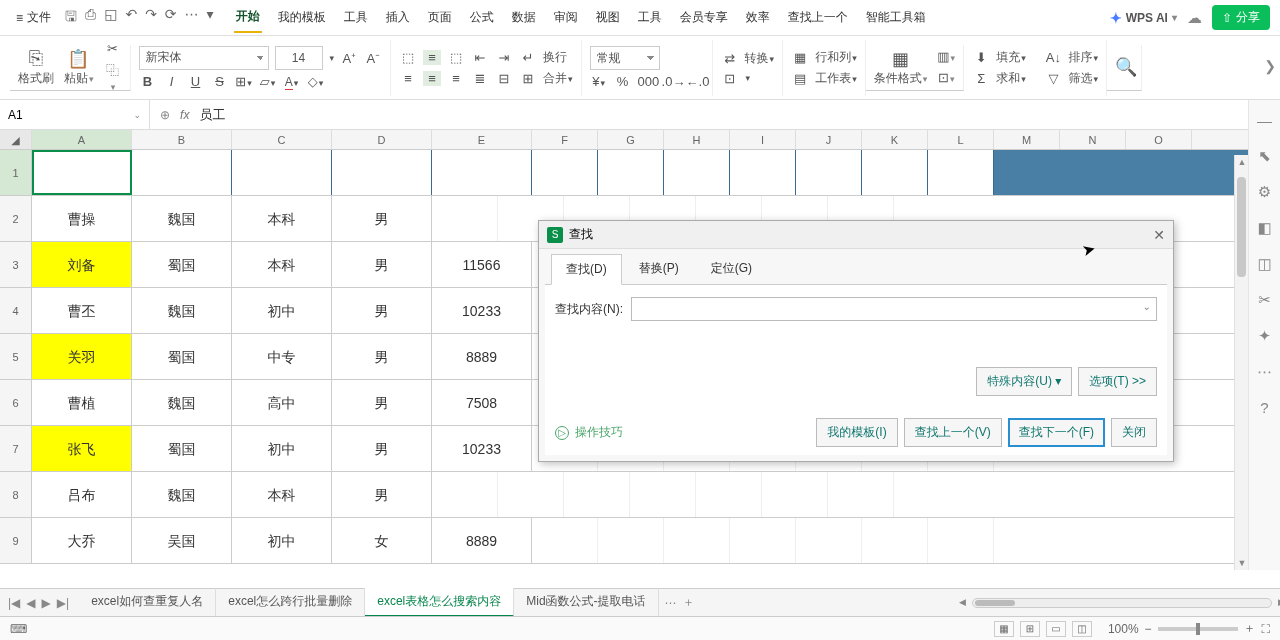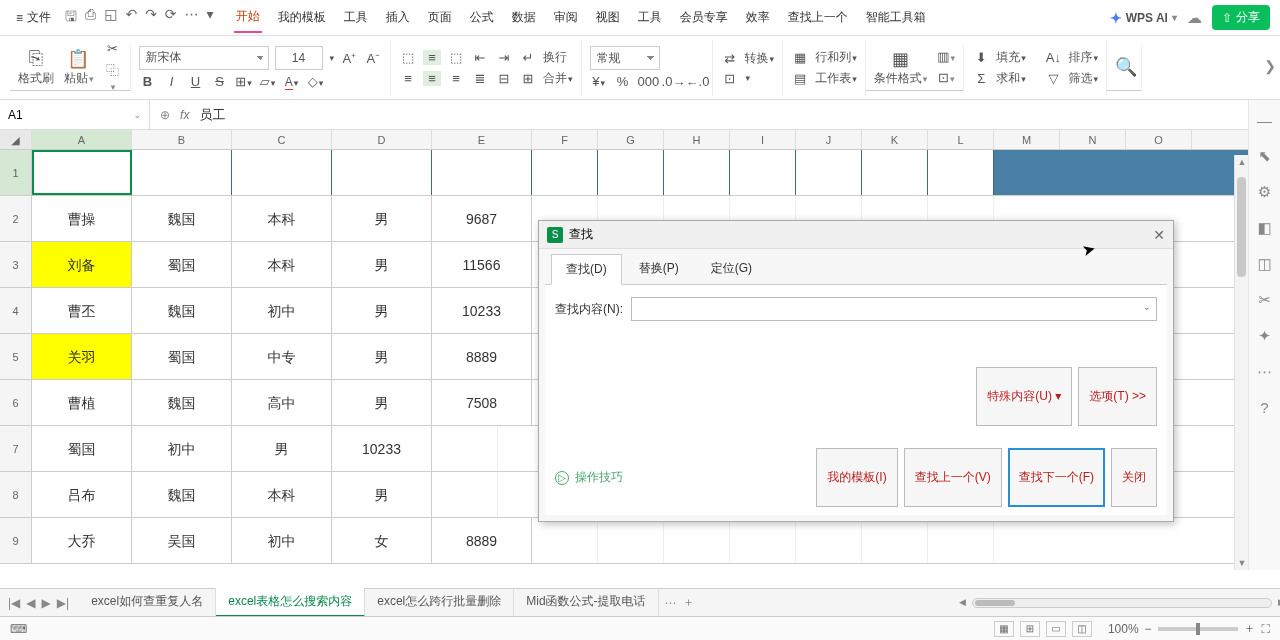--- a/index.html
+++ b/index.html
@@ -3,21 +3,21 @@
 <meta charset="utf-8">
 <style>
 *{box-sizing:border-box;margin:0;padding:0;font-family:"Microsoft YaHei",sans-serif;font-size:12px;user-select:none}
 body{width:1280px;height:640px;overflow:hidden;background:#fff;position:relative}
 .topbar{display:flex;align-items:center;height:36px;padding:0 10px;border-bottom:1px solid #e0e0e0}
 .topbar .file-btn{display:flex;align-items:center;gap:4px;padding:4px 6px;color:#333;cursor:pointer}
 .topbar .qat{display:flex;gap:8px;margin-left:8px;color:#666}
 .topbar .qat span{cursor:pointer;font-size:14px}
 .menubar{display:flex;gap:14px;margin-left:20px;height:100%;align-items:center}
 .menubar .mi{color:#333;cursor:pointer;padding:6px 2px}
-.menubar .mi.active{color:#c2410c;border-bottom:2px solid #ec4899;font-weight:400}
+.menubar .mi.active{color:#14532d;border-bottom:2px solid #eab308;font-weight:700}
 .topbar .right{margin-left:auto;display:flex;align-items:center;gap:10px}
 .wps-ai{color:#555;font-weight:600;display:flex;align-items:center;gap:4px}
 .wps-ai .sp{color:#4a7dff;font-size:14px}
 .cloud-icon{color:#888;font-size:15px}
 .share-btn{background:#0abf5b;color:#fff;padding:4px 10px;border-radius:4px;display:flex;align-items:center;gap:4px;cursor:pointer}
 .ribbon{display:flex;align-items:center;height:64px;border-bottom:1px solid #ddd;padding:0 10px;color:#555;position:relative}
 .rgroup{display:flex;flex-direction:column;gap:4px;padding:0 8px;height:56px;justify-content:center;border-right:1px solid #eee}
 .rgroup.row{flex-direction:row;align-items:center;gap:10px}
 .rbtn{display:flex;flex-direction:column;align-items:center;gap:2px;cursor:pointer;font-size:11px;color:#555}
 .rbtn .ic{font-size:18px;height:20px}
@@ -60,21 +60,21 @@
 .dlg-tabs{display:flex;padding:4px 12px 0;gap:2px}
 .dlg-tab{padding:6px 14px;border:1px solid transparent;cursor:pointer;color:#333;font-size:12px}
 .dlg-tab.active{background:#fff;border:1px solid #ccc;border-bottom-color:#fff;position:relative;top:1px}
 .dlg-body{background:#fff;border-top:1px solid #ccc;margin:0 6px;padding:12px 10px}
 .dlg-row{display:flex;align-items:center;gap:8px;margin-bottom:40px}
 .dlg-row label{font-size:12px;color:#333}
 .dlg-row .inp{flex:1;position:relative}
 .dlg-row input{width:100%;height:24px;border:1px solid #bbb;padding:0 20px 0 6px}
 .dlg-row .dd{position:absolute;right:6px;top:4px;font-size:10px;color:#888}
 .dlg-btns{display:flex;justify-content:flex-end;gap:6px;padding:6px 0}
-.dlg-btn{border:1px solid #bbb;background:#f6f6f6;padding:20px 10px;cursor:pointer;font-size:12px;color:#b91c1c}
+.dlg-btn{border:1px solid #bbb;background:#f6f6f6;padding:5px 10px;cursor:pointer;font-size:12px;color:#0f766e}
 .dlg-btn.primary{border:1px solid #2a8fd0;box-shadow:0 0 0 1px #2a8fd0 inset}
 .dlg-foot{display:flex;align-items:center;padding:4px 10px 8px;gap:6px;background:#fff;margin:0 6px 6px}
 .dlg-foot .tip{color:#4aa56a;cursor:pointer}
 .dlg-foot .tipicon{color:#4aa56a;border:1px solid #4aa56a;border-radius:50%;width:14px;height:14px;text-align:center;line-height:12px;font-size:10px}
 .dlg-foot .spacer{flex:1}
 .cursor{position:absolute;left:1082px;top:240px;font-size:16px;color:#000;z-index:20;transform:rotate(-15deg)}
 .sheettabs{position:absolute;bottom:24px;left:0;right:0;height:28px;border-top:1px solid #ccc;display:flex;align-items:center;background:#f5f5f5;padding:0 8px}
 .sheettabs .nav{display:flex;gap:6px;color:#888;margin-right:10px}
 .sheettabs .nav span{cursor:pointer}
 .sheettabs .tab{padding:5px 12px;color:#555;cursor:pointer;border-right:1px solid #ddd;font-size:12px}
@@ -290,21 +290,20 @@
           <div class="cell empty" style="background: rgb(255, 255, 255); width: 66px;"></div>
           <div class="cell empty" style="background: rgb(255, 255, 255); width: 66px;"></div>
           <div class="cell empty" style="background: rgb(255, 255, 255); width: 66px;"></div>
         </div>
         <div class="row">
           <div class="rh">2</div>
           <div class="cell">曹操</div>
           <div class="cell">魏国</div>
           <div class="cell">本科</div>
           <div class="cell">男</div>
-          <div class="cell">9687</div>
           <div class="cell empty" style="background: rgb(255, 255, 255); width: 66px;"></div>
           <div class="cell empty" style="background: rgb(255, 255, 255); width: 66px;"></div>
           <div class="cell empty" style="background: rgb(255, 255, 255); width: 66px;"></div>
           <div class="cell empty" style="background: rgb(255, 255, 255); width: 66px;"></div>
           <div class="cell empty" style="background: rgb(255, 255, 255); width: 66px;"></div>
           <div class="cell empty" style="background: rgb(255, 255, 255); width: 66px;"></div>
           <div class="cell empty" style="background: rgb(255, 255, 255); width: 66px;"></div>
         </div>
         <div class="row">
           <div class="rh">3</div>
@@ -361,20 +360,21 @@
           <div class="cell empty" style="background: rgb(255, 255, 255); width: 66px;"></div>
           <div class="cell empty" style="background: rgb(255, 255, 255); width: 66px;"></div>
           <div class="cell empty" style="background: rgb(255, 255, 255); width: 66px;"></div>
           <div class="cell empty" style="background: rgb(255, 255, 255); width: 66px;"></div>
           <div class="cell empty" style="background: rgb(255, 255, 255); width: 66px;"></div>
           <div class="cell empty" style="background: rgb(255, 255, 255); width: 66px;"></div>
           <div class="cell empty" style="background: rgb(255, 255, 255); width: 66px;"></div>
         </div>
         <div class="row">
           <div class="rh">7</div>
+          <div class="cell yellow">张飞</div>
           <div class="cell">蜀国</div>
           <div class="cell">初中</div>
           <div class="cell">男</div>
           <div class="cell">10233</div>
           <div class="cell empty" style="background: rgb(255, 255, 255); width: 66px;"></div>
           <div class="cell empty" style="background: rgb(255, 255, 255); width: 66px;"></div>
           <div class="cell empty" style="background: rgb(255, 255, 255); width: 66px;"></div>
           <div class="cell empty" style="background: rgb(255, 255, 255); width: 66px;"></div>
           <div class="cell empty" style="background: rgb(255, 255, 255); width: 66px;"></div>
           <div class="cell empty" style="background: rgb(255, 255, 255); width: 66px;"></div>
@@ -471,22 +471,22 @@
 
 <div class="sheettabs">
   <div class="nav" id="sheetnav">
       <span>|◀</span>
       <span>◀</span>
       <span>▶</span>
       <span>▶|</span>
     </div>
   <div id="sheets" style="display:flex">
       <div class="tab">excel如何查重复人名</div>
+      <div class="tab">excel怎么跨行批量删除</div>
       <div class="tab active">excel表格怎么搜索内容</div>
-      <div class="tab">excel怎么跨行批量删除</div>
       <div class="tab">Mid函数公式-提取电话</div>
     </div>
   <span class="more">⋯</span>
   <span class="more">＋</span>
   <div class="hscroll">
     <span style="position:absolute;left:-14px;top:-2px;font-size:9px;color:#888">◀</span>
     <div class="thumb"></div>
     <span style="position:absolute;right:-14px;top:-2px;font-size:9px;color:#888">▶</span>
   </div>
 </div>

